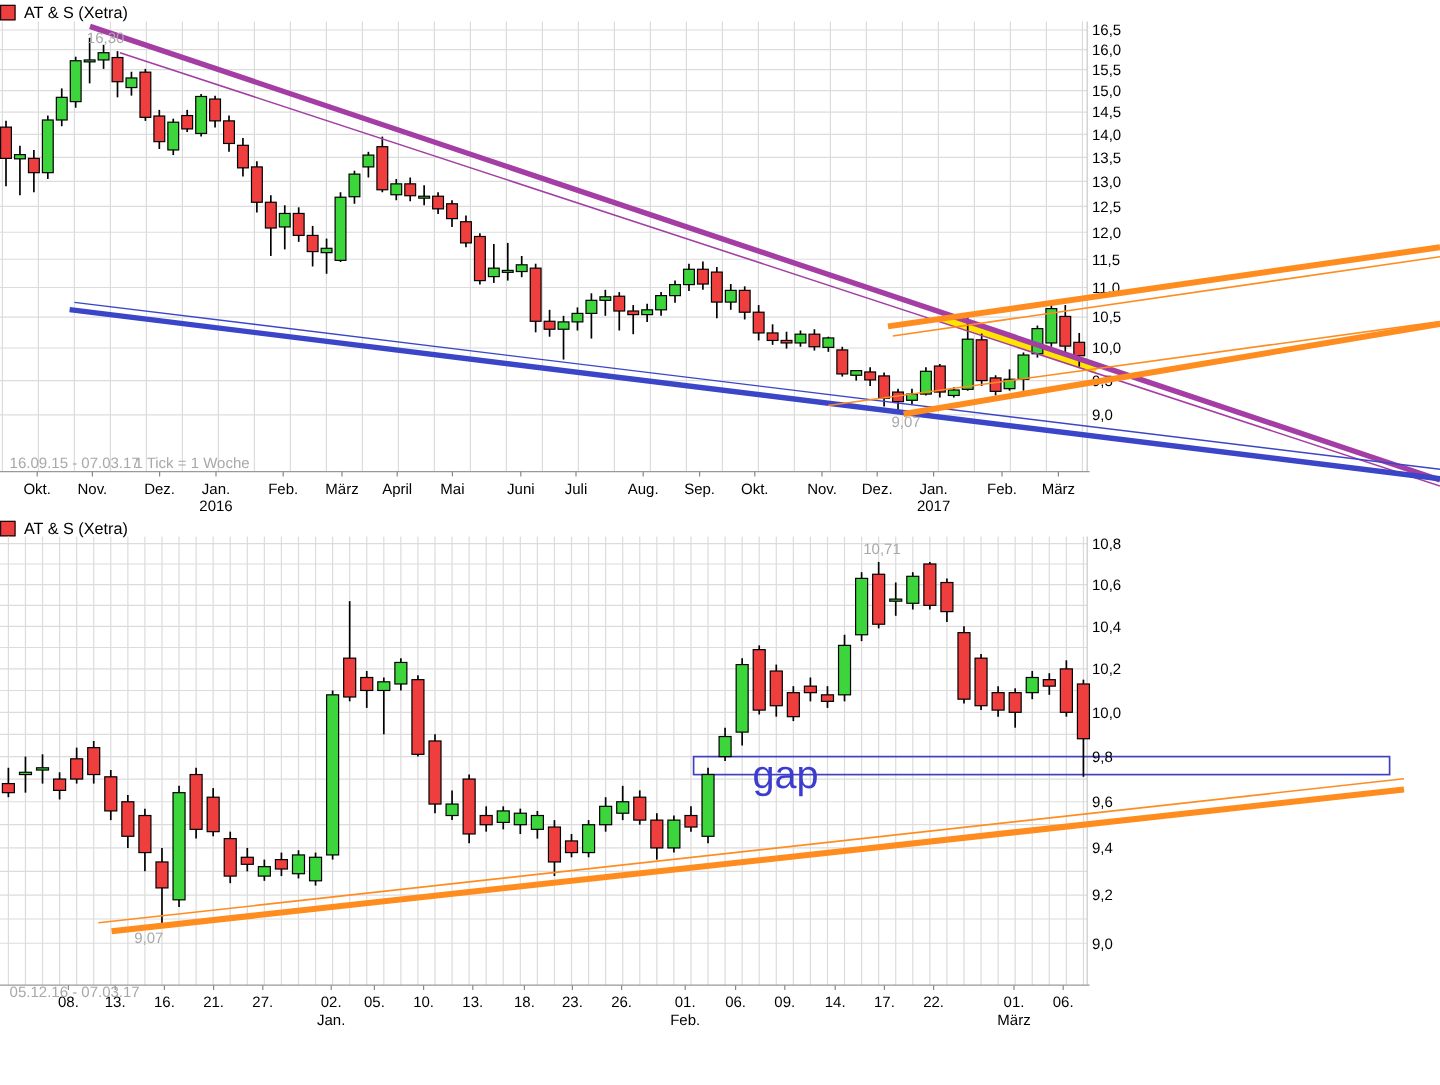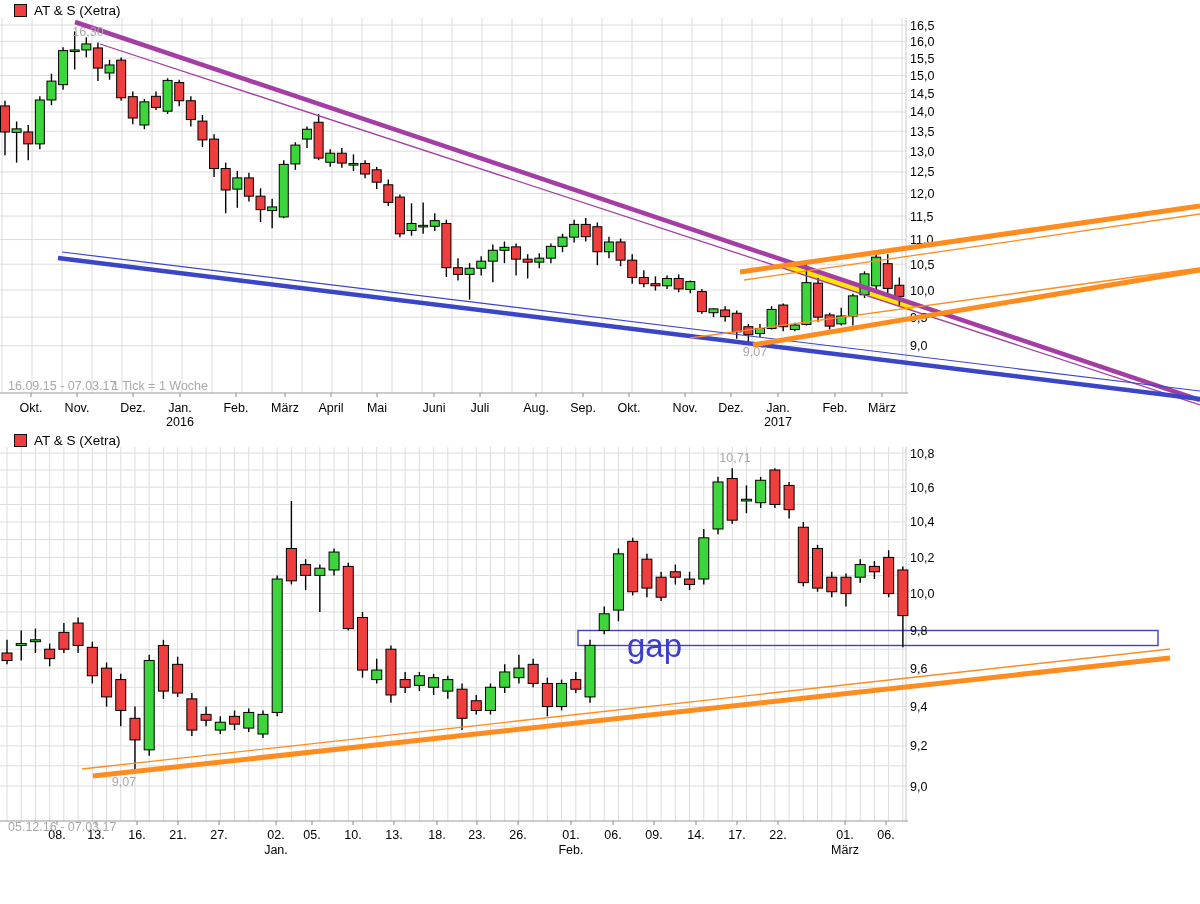--- a/index.html
+++ b/index.html
@@ -1,19 +1,19 @@
 <!DOCTYPE html>
 <html><head>
 <meta charset="utf-8">
 <style>
   html,body{margin:0;padding:0;background:#ffffff;width:1200px;height:904px;overflow:hidden;
     font-family:"Liberation Sans", sans-serif;}
   #stage{position:relative;width:1200px;height:904px;background:#fff;}
   svg{position:absolute;left:0;top:0;}
-  .legend{position:absolute;left:14px;display:flex;align-items:center;gap:7px;
+  .legend{position:absolute;left:0;display:flex;align-items:center;gap:7px;
     font-size:13.5px;color:#000;}
   .legend .sq{width:11px;height:11px;background:#ee3e3e;border:1.5px solid #111;display:inline-block;}
 </style>
 </head>
 <body>
 <div id="stage">
 
 <div class="legend" style="top:3px">
   <span class="sq"></span>
   <span>AT &amp; S (Xetra)</span>

